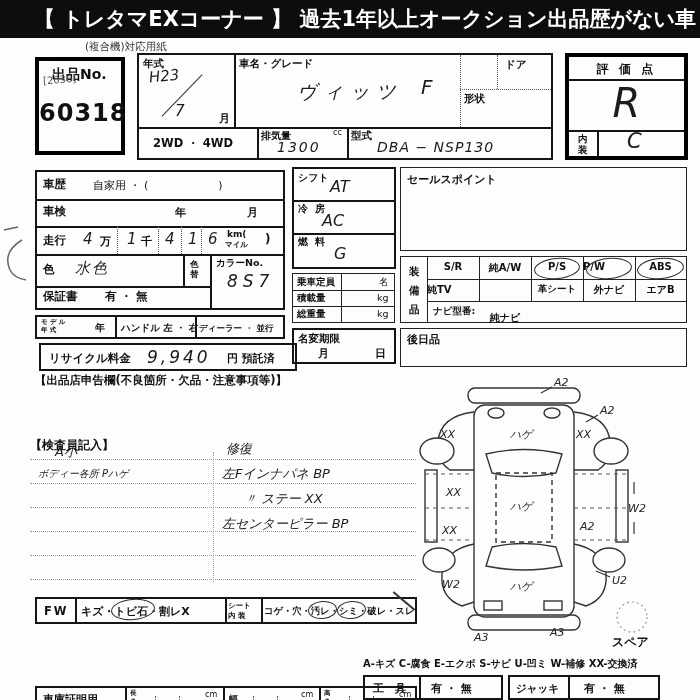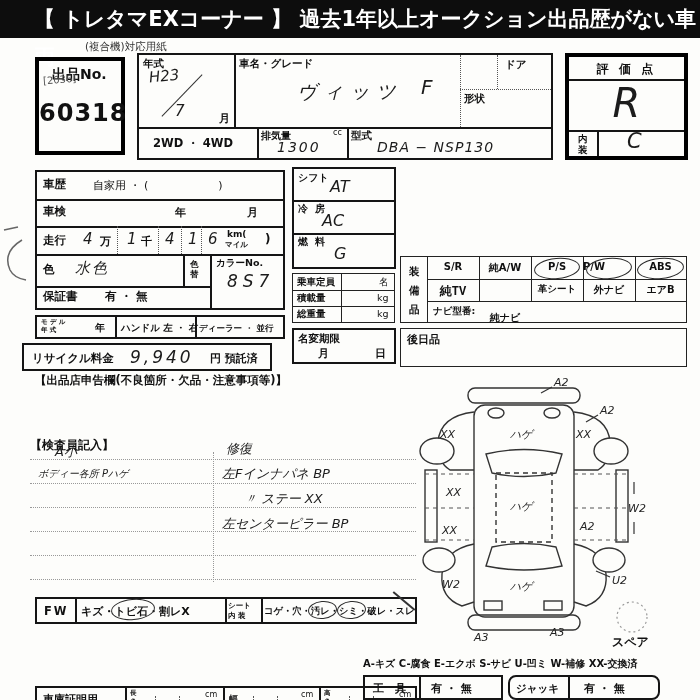--- a/index.html
+++ b/index.html
@@ -131,21 +131,21 @@
     <i class="vl" style="left:158px;top:0;height:20px;"></i>
     <div class="abs lbl stk" style="left:4px;top:2px;font-size:6.5px;line-height:7.5px;">
       <div>モ デ ル</div>
         <div>年  式</div>
     </div>
     <div class="abs lbl" style="left:58px;top:4px;font-size:10px;">年</div>
     <div class="abs lbl" style="left:84px;top:5px;font-size:9.5px;">ハンドル  左 ・ 右</div>
     <div class="abs lbl" style="left:162px;top:5.5px;font-size:8.5px;">ディーラー ・ 並行</div>
   </div>
 
-  <div class="abs b2" style="left:22px;top:343px;width:246px;height:24px;">
+  <div class="abs b2" style="left:39px;top:343px;width:246px;height:24px;padding-left:8px;">
     <div class="abs lbl" style="left:8px;top:6px;font-size:11.5px;">リサイクル料金</div>
     <div class="abs hand" style="left:106px;top:2px;font-size:17px;letter-spacing:3px;">9,940</div>
     <div class="abs lbl" style="left:186px;top:6px;font-size:11px;">円 預託済</div>
   </div>
 
   <div class="abs lbl" style="left:35px;top:373px;font-size:11.5px;">【出品店申告欄(不良箇所・欠品・注意事項等)】</div>
 
   <div class="abs b2" style="left:292px;top:167px;width:100px;height:98px;">
     <i class="hl" style="left:0;top:31px;width:100px;"></i>
     <i class="hl" style="left:0;top:64px;width:100px;"></i>
@@ -167,40 +167,43 @@
     <div class="abs" style="left:84px;top:18px;font-size:9.5px;">kg</div>
     <div class="abs lbl" style="left:4px;top:34px;font-size:9.5px;">総重量</div>
     <div class="abs" style="left:84px;top:34px;font-size:9.5px;">kg</div>
   </div>
 
   <div class="abs b2" style="left:292px;top:328px;width:100px;height:32px;">
     <div class="abs lbl" style="left:4px;top:2px;font-size:10.5px;">名変期限</div>
     <div class="abs pre" style="left:24px;top:16px;font-size:11px;font-weight:bold;">月            日</div>
   </div>
 
+  <div class="abs b15" style="left:400px;top:167px;width:285px;height:82px;">
+    <div class="abs lbl" style="left:6px;top:4px;font-size:11px;">セールスポイント</div>
+  </div>
 
   <div class="abs b15" style="left:400px;top:256px;width:285px;height:65px;">
     <i class="vl1" style="left:26px;top:0;height:65px;"></i>
     <i class="hl1" style="left:26px;top:22px;width:259px;"></i>
     <i class="hl1" style="left:26px;top:44px;width:259px;"></i>
     <i class="vl1" style="left:78px;top:0;height:44px;"></i>
     <i class="vl1" style="left:130px;top:0;height:44px;"></i>
     <i class="vl1" style="left:182px;top:0;height:44px;"></i>
     <i class="vl1" style="left:234px;top:0;height:44px;"></i>
     <div class="abs lbl stk" style="left:8px;top:5px;font-size:10.5px;line-height:19px;">
       <div>装</div>
         <div>備</div>
         <div>品</div>
     </div>
     <div class="abs" style="left:26px;top:4px;width:52px;text-align:center;font-size:10px;font-weight:bold;">S/R</div>
     <div class="abs" style="left:78px;top:4px;width:52px;text-align:center;font-size:10px;font-weight:bold;">純A/W</div>
     <div class="abs" style="left:130px;top:4px;width:52px;text-align:center;font-size:10px;font-weight:bold;">P/S</div>
     <div class="abs" style="left:182px;top:4px;width:52px;font-size:10px;font-weight:bold;">P/W</div>
     <div class="abs" style="left:234px;top:4px;width:51px;text-align:center;font-size:10px;font-weight:bold;">ABS</div>
-    <div class="abs" style="left:26px;top:26px;width:52px;text-align:center;font-size:12px;font-weight:bold;font-family:Liberation Mono, monospace;">純TV</div>
+    <div class="abs" style="left:26px;top:26px;width:52px;text-align:left;font-size:10px;font-weight:bold;">純TV</div>
     <div class="abs" style="left:78px;top:26px;width:52px;text-align:center;font-size:10px;font-weight:bold;margin-top:28px;">純ナビ</div>
     <div class="abs" style="left:130px;top:26px;width:52px;text-align:center;font-size:9.5px;font-weight:bold;">革シート</div>
     <div class="abs" style="left:182px;top:26px;width:52px;text-align:center;font-size:10px;font-weight:bold;">外ナビ</div>
     <div class="abs" style="left:234px;top:26px;width:51px;text-align:center;font-size:10px;font-weight:bold;">エアB</div>
     <div class="abs lbl" style="left:32px;top:48px;font-size:9.5px;">ナビ型番:</div>
   </div>
 
   <div class="circ" style="left:534px;top:258px;width:44px;height:19px;"></div>
   <div class="circ" style="left:586px;top:258px;width:44px;height:19px;"></div>
   <div class="circ" style="left:637px;top:258px;width:45px;height:19px;"></div>
@@ -337,19 +340,19 @@
     <i class="dvl" style="left:336px;top:8px;height:12px;"></i>
   </div>
 
   <div class="abs" style="left:363px;top:657px;font-size:10px;font-weight:bold;white-space:nowrap;">A-キズ C-腐食 E-エクボ S-サビ U-凹ミ W-補修 XX-交換済</div>
 
   <div class="abs b2" style="left:363px;top:675px;width:136px;height:21px;">
     <i class="vl" style="left:54px;top:0;height:21px;"></i>
     <div class="abs lbl pre" style="left:8px;top:4px;font-size:11px;">工　具</div>
     <div class="abs lbl" style="left:66px;top:4px;font-size:11px;">有 ・ 無</div>
   </div>
-  <div class="abs b2" style="left:508px;top:675px;width:148px;height:21px;border-radius:8px;">
+  <div class="abs b2" style="left:508px;top:675px;width:148px;height:21px;">
     <i class="vl" style="left:58px;top:0;height:21px;"></i>
     <div class="abs lbl" style="left:6px;top:5px;font-size:10.5px;">ジャッキ</div>
     <div class="abs lbl" style="left:74px;top:4px;font-size:11px;">有 ・ 無</div>
   </div>
 
 </div>
 
 </body></html>

